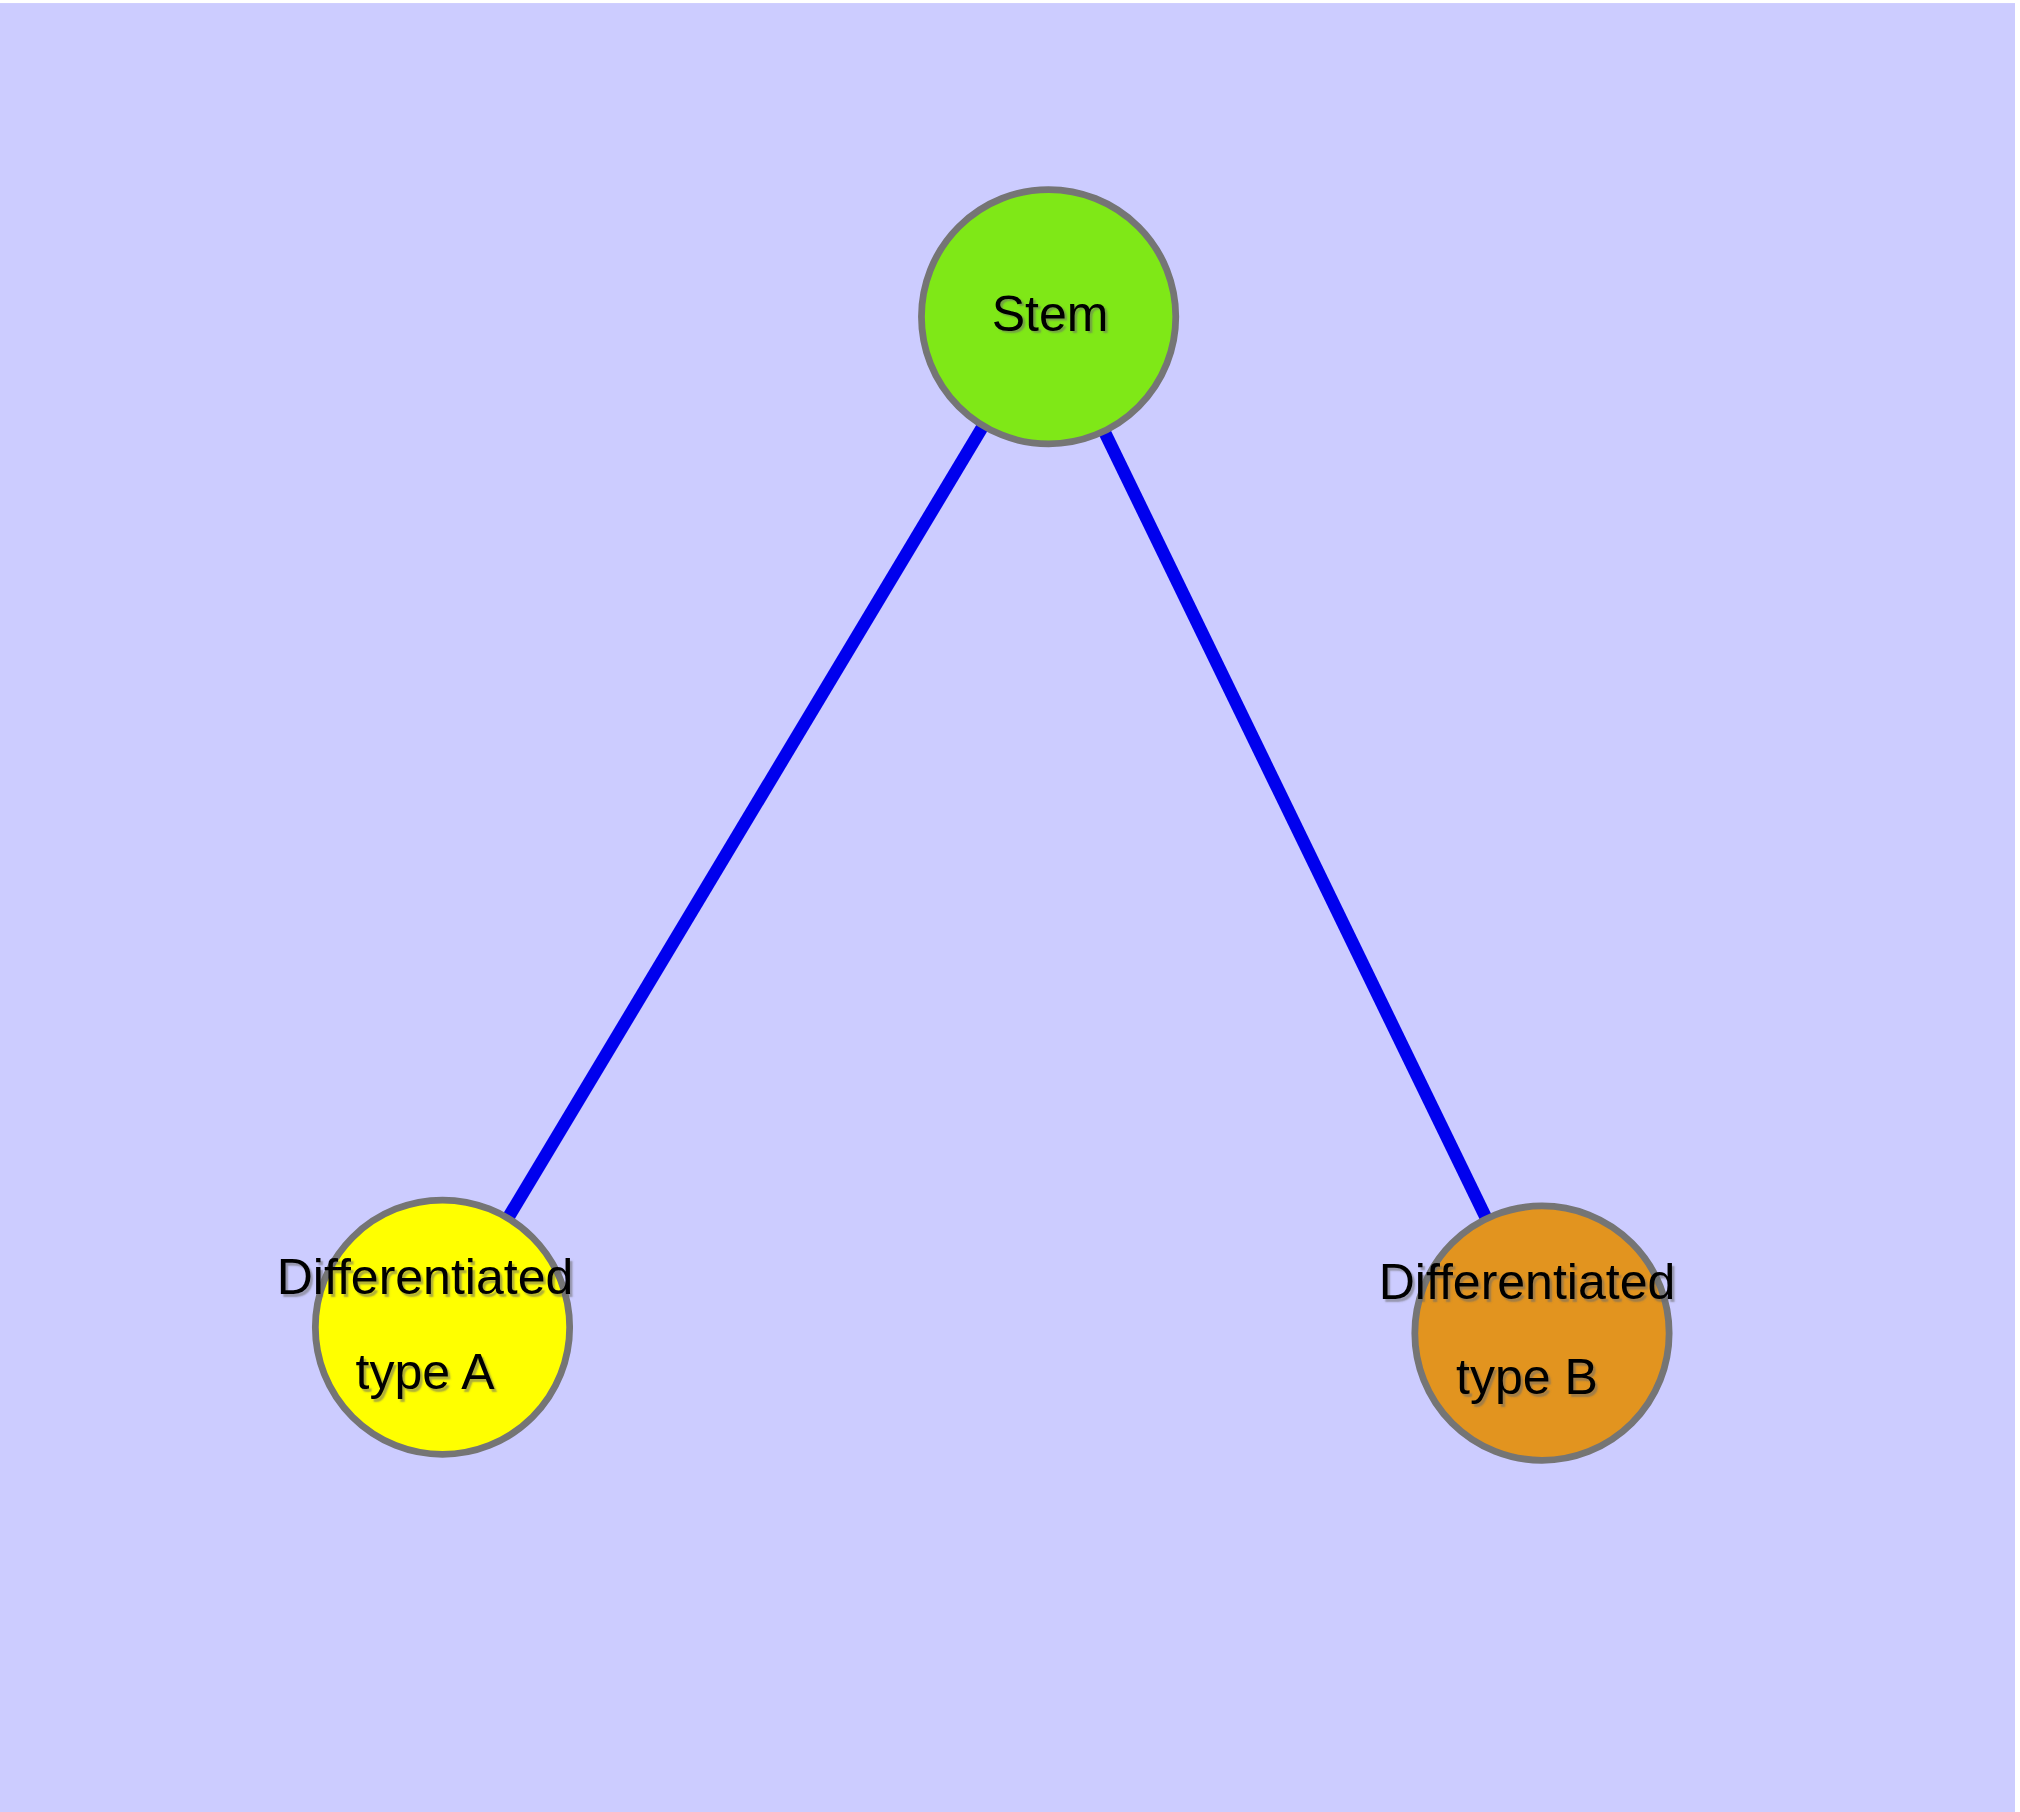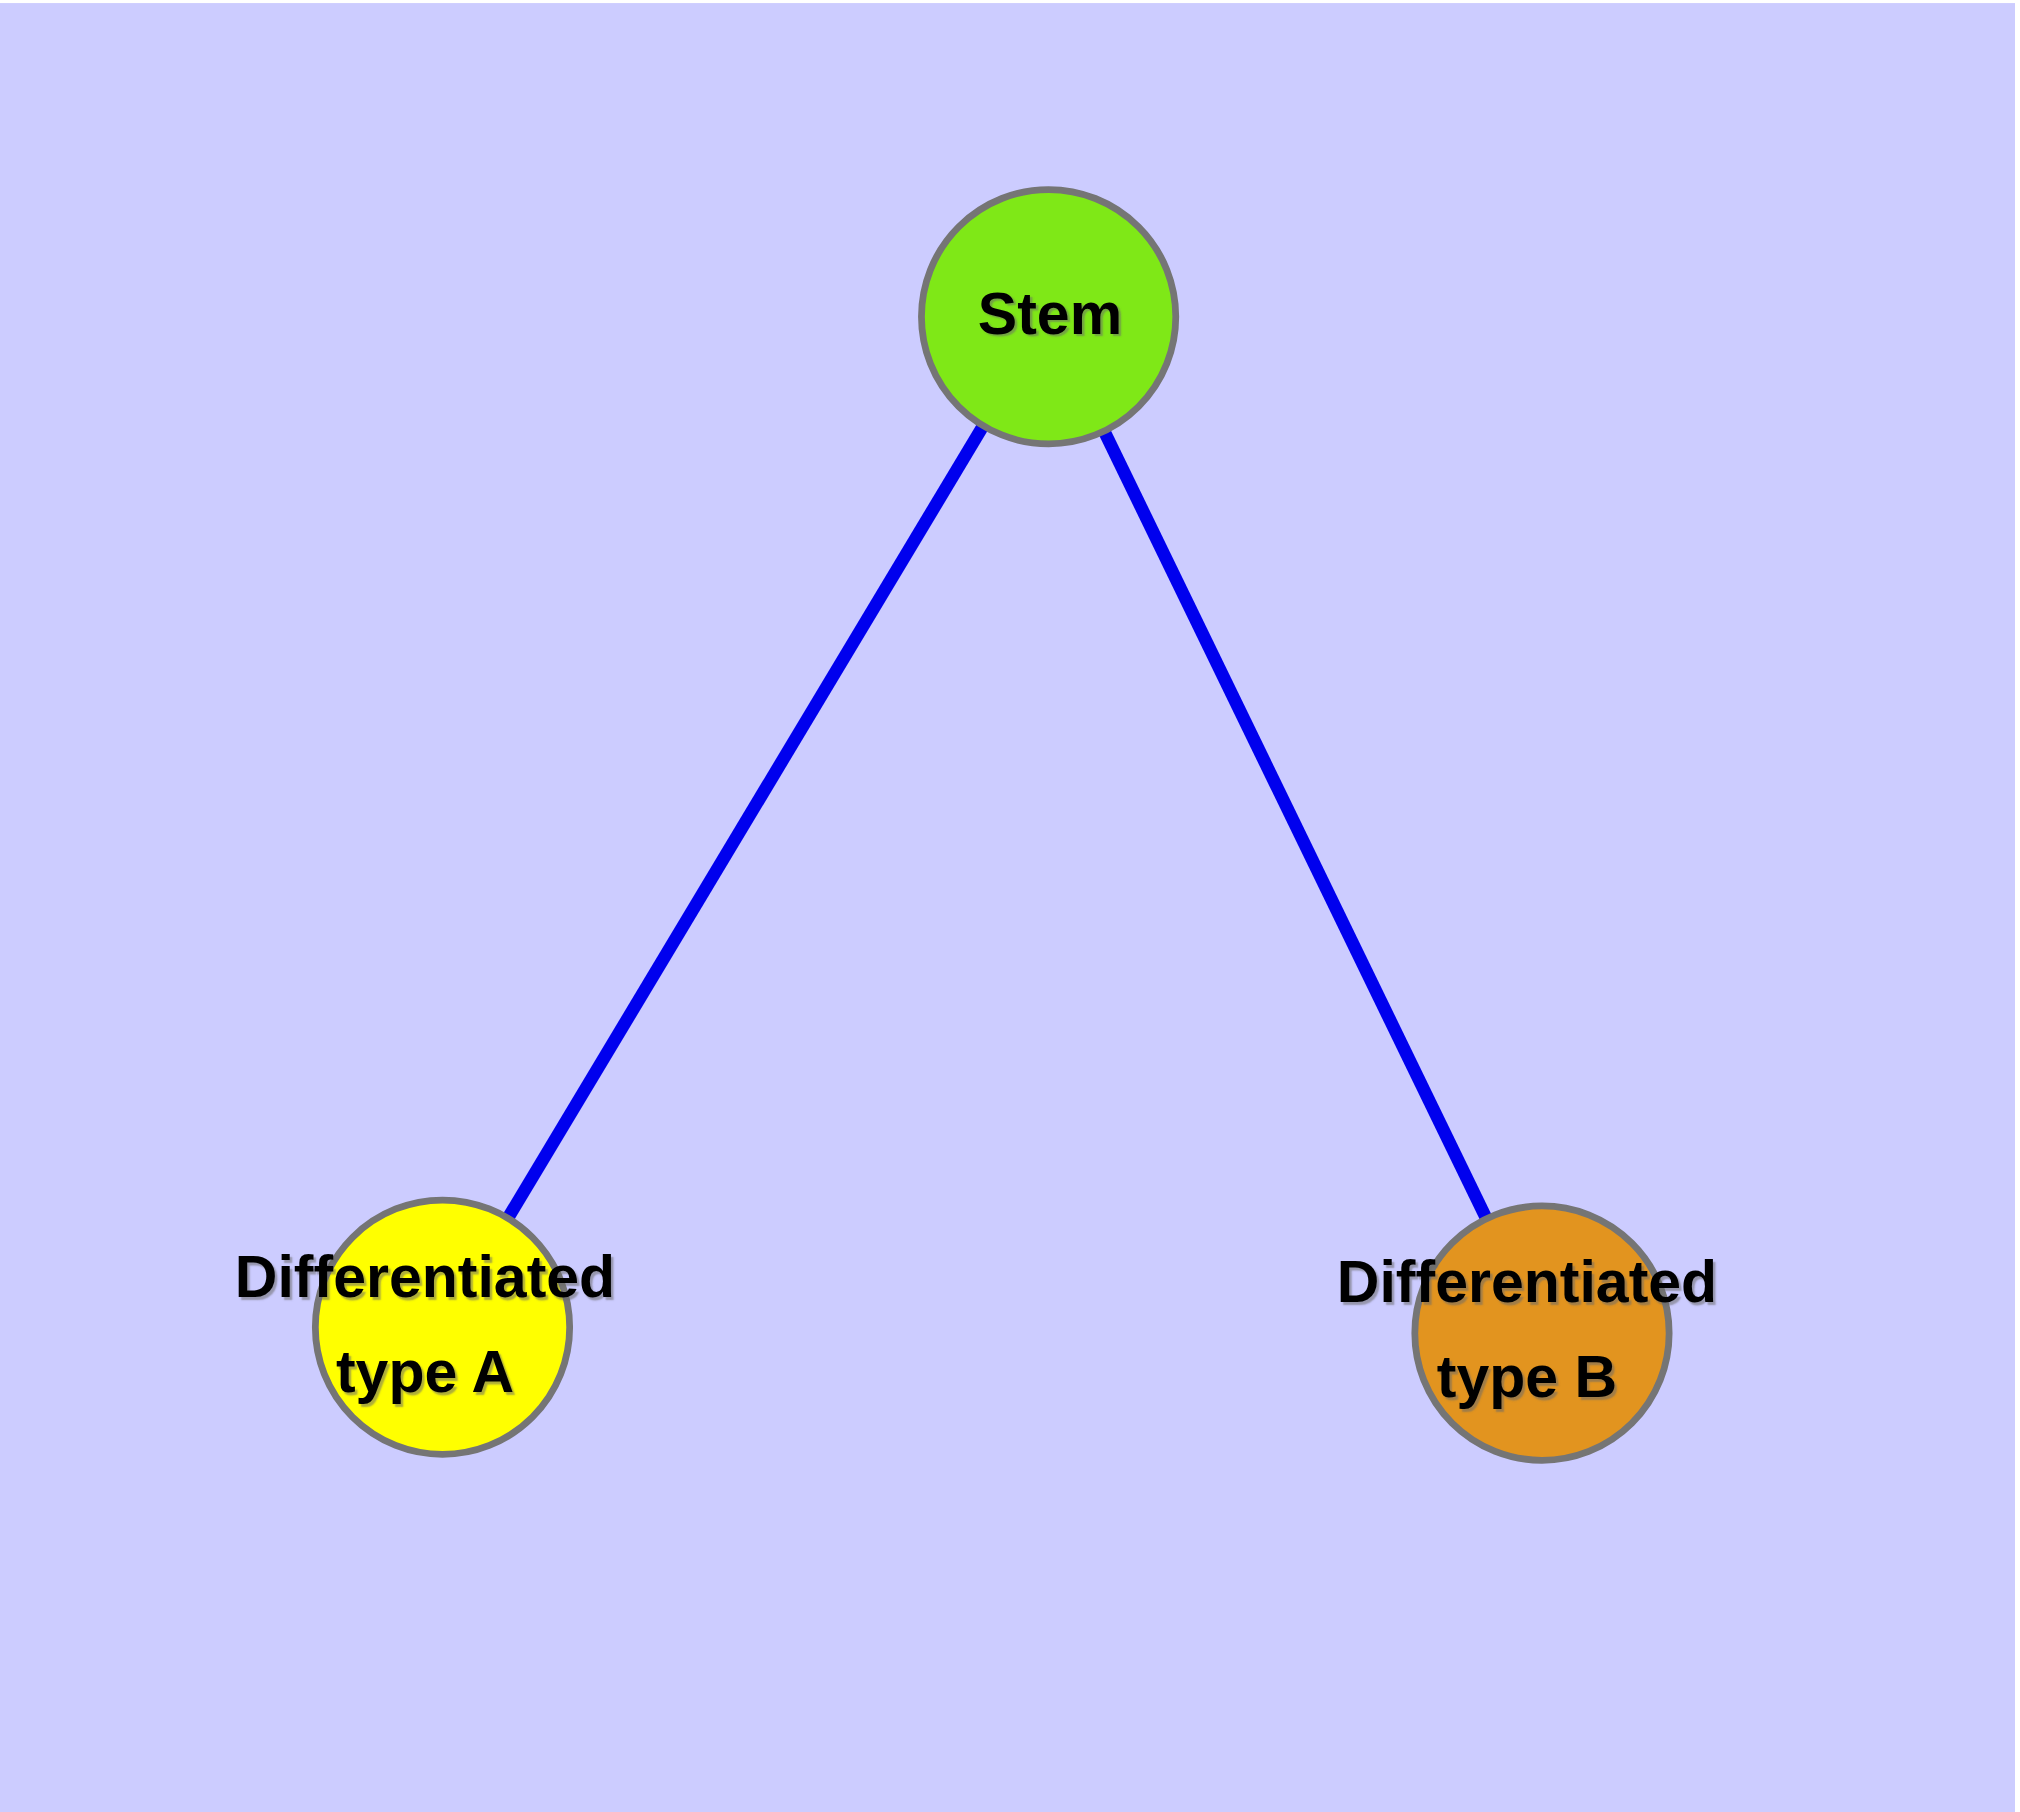--- a/index.html
+++ b/index.html
@@ -38,22 +38,22 @@
   .edge {
     stroke-width: 15;
     stroke-linecap: butt;
   }
   .node {
     stroke-width: 8;
   }
   .node-label {
     position: absolute;
     transform: translate(-50%, -50%);
-    font-weight: bold;
-    font-size: 59px;
+    font-weight: normal;
+    font-size: 50px;
     line-height: 95px;
     letter-spacing: 0px;
     color: #000000;
     text-align: center;
     white-space: pre-line;
     text-shadow: 2.5px 2.5px 1.7px rgba(105, 105, 105, 0.55);
   }
 </style>
 </head>
 <body>

